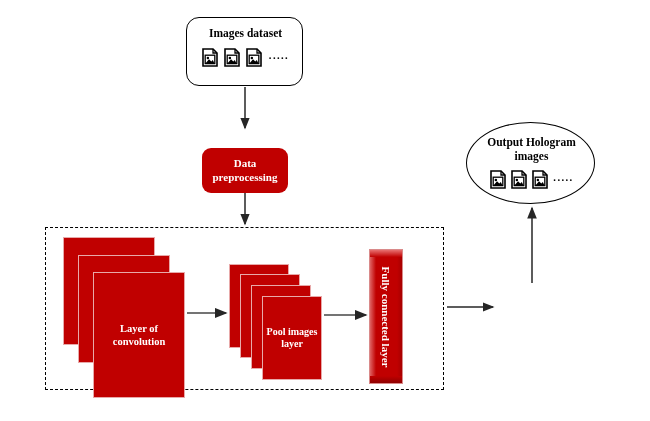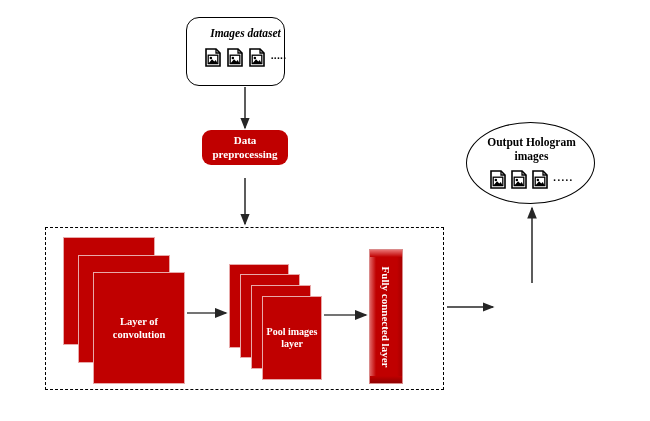--- a/index.html
+++ b/index.html
@@ -31,26 +31,25 @@
     color: #ffffff;
     font-weight: bold;
     text-align: center;
     line-height: 1.24;
     font-family: "Liberation Serif", serif;
   }
 
   
   #dataset-box {
     left: 186px; top: 17px;
-    width: 99px; height: 69px;
+    width: 117px; height: 69px;
     border: 1.4px solid #000000;
     border-radius: 13px;
     background: #ffffff;
     box-sizing: border-box;
-    font-style: italic;
   }
   #dataset-title {
     left: 0; top: 8px; width: 117px;
     font-size: 11.5px;
   }
   #dataset-icons {
     left: 0; top: 30px; width: 117px;
     display: flex;
     align-items: center;
     justify-content: center;
@@ -91,22 +90,22 @@
   
   .red-round {
     background: #C00000;
     border-radius: 9px;
     box-sizing: border-box;
     display: flex;
     align-items: center;
     justify-content: center;
   }
   #preprocess-box {
-    left: 202px; top: 130px;
-    width: 86px; height: 35px;
+    left: 202px; top: 148px;
+    width: 86px; height: 45px;
     font-size: 11px;
   }
   #diffraction-box {
     left: 496px; top: 284px;
     width: 80px; height: 44px;
     font-size: 10.5px;
   }
 
   
   #cnn-dashed {
@@ -125,21 +124,21 @@
   }
   .plane-front {
     display: flex;
     align-items: center;
     justify-content: center;
   }
 
   
   #conv-back  { left: 63px;  top: 237px; width: 92px; height: 108px; }
   #conv-mid   { left: 78px;  top: 255px; width: 92px; height: 108px; }
-  #conv-front { left: 93px;  top: 272px; width: 92px; height: 112px; font-size: 10.5px; }
+  #conv-front { left: 93px;  top: 272px; width: 92px; height: 126px; font-size: 10.5px; }
 
   
   #pool-b1 { left: 229px; top: 264px; width: 60px; height: 84px; }
   #pool-b2 { left: 240px; top: 274px; width: 60px; height: 84px; }
   #pool-b3 { left: 251px; top: 285px; width: 60px; height: 84px; }
   #pool-front { left: 262px; top: 296px; width: 60px; height: 84px; font-size: 10px; }
 
   
   #fc-outer {
     left: 369px; top: 249px;

